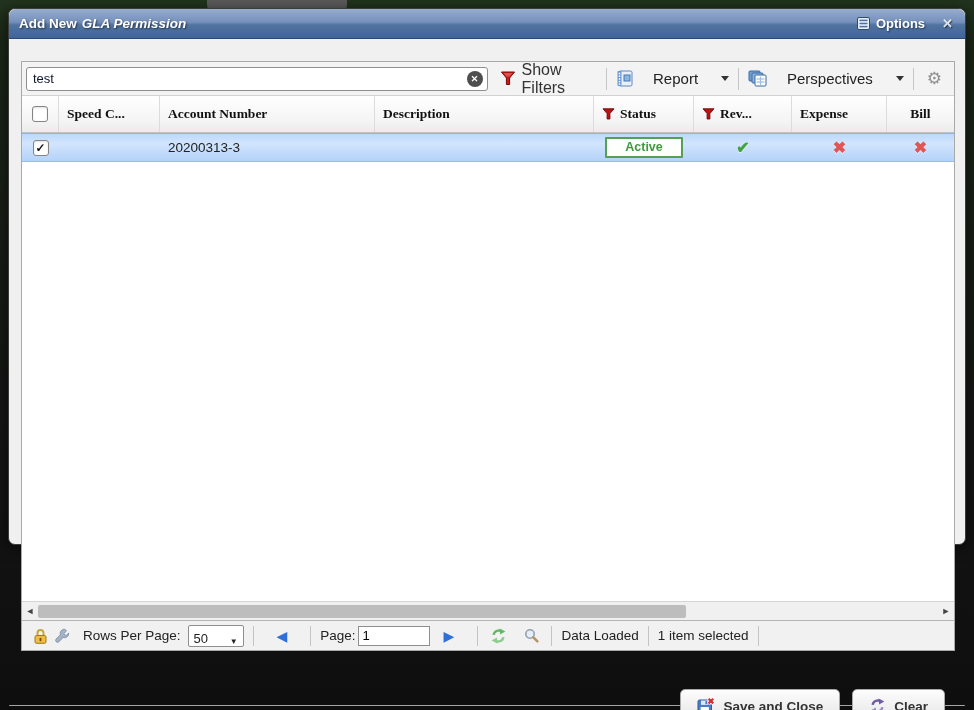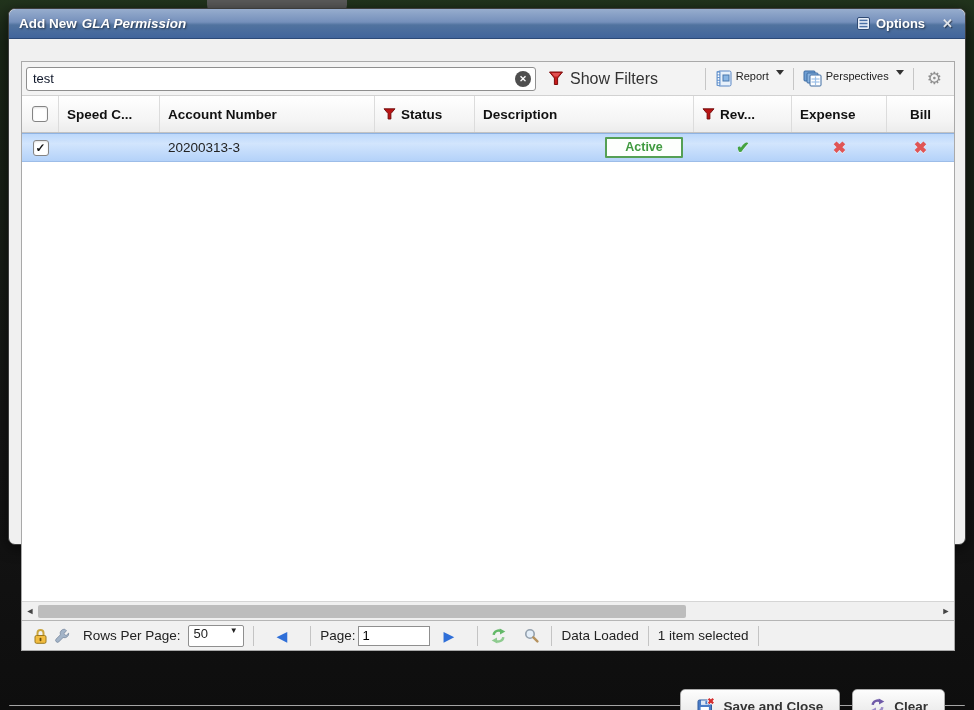--- a/index.html
+++ b/index.html
@@ -47,29 +47,29 @@
     outline:none; background:#fff;
   }
   .clear-circle {
     position:absolute; right:5px; top:4px; width:16px; height:16px; border-radius:50%;
     background:#4e4e4e; color:#fff; font-size:9px; font-weight:bold;
     display:flex; align-items:center; justify-content:center; cursor:pointer;
   }
   .show-filters { display:flex; align-items:center; gap:6px; margin-left:12px; color:#333; font-size:16px; cursor:pointer; }
   .tb-spacer { flex:1; }
   .tb-sep { width:1px; height:22px; background:#c6c6c6; margin:0 7px; }
-  .tb-btn { display:flex; gap:4px; color:#222; font-size:11px; cursor:pointer; padding:2px 2px; }
+  .tb-btn { display:flex; align-items:center; gap:20px; color:#222; font-size:15px; cursor:pointer; padding:2px 2px; }
   .caret { width:0; height:0; border-left:4px solid transparent; border-right:4px solid transparent; border-top:5px solid #333; margin-left:3px; }
   .gear { color:#8f8f8f; font-size:17px; line-height:1; cursor:pointer; margin:0 6px; }
 
   
   .thead {
     height:37px; flex:0 0 auto; display:flex; align-items:stretch;
     background:linear-gradient(180deg,#ffffff 0%,#f4f4f4 70%,#ececec 100%);
-    border-bottom:1px solid #c2c2c2; font-weight:bold; font-size:13.5px; color:#111;
+    border-bottom:1px solid #c2c2c2; font-weight:bold; font-size:13.5px; color:#111;font-family:Liberation Serif, serif;
   }
   .th { display:flex; align-items:center; padding-left:8px; border-right:1px solid #dcdcdc; gap:5px; }
   .td { display:flex; align-items:center; padding-left:8px; }
   .w-cb { width:37px; justify-content:center; padding-left:0; }
   .w-speed { width:101px; }
   .w-acct { width:215px; }
   .w-desc { width:219px; }
   .w-status { width:100px; }
   .w-rev { width:98px; }
   .w-exp { width:95px; }
@@ -105,21 +105,21 @@
 
   
   .pagerbar {
     height:30px; flex:0 0 auto; background:#f1f1f1; border-top:1px solid #b5b5b5;
     display:flex; align-items:center; padding:0 8px; font-size:13.5px; color:#222;
   }
   .pg-sep { width:1px; height:20px; background:#c4c4c4; margin:0 9px; }
   .icon-btn { display:flex; align-items:center; cursor:pointer; margin:0 3px; }
   .select-box {
     width:56px; height:22px; background:#fff; border:1px solid #8f8f8f; border-radius:2px;
-    display:flex; align-items:flex-start; justify-content:space-between; padding:0 5px; margin-left:5px; cursor:pointer;
+    display:flex; align-items:flex-end; justify-content:space-between; padding:0 5px; margin-left:5px; cursor:pointer;
   }
   .select-box .val { font-size:13px; }
   .select-box .sc { font-size:8px; color:#222; }
   .page-input {
     width:72px; height:20px; border:1px solid #8f8f8f; background:#fff; font-size:13px;
     padding:0 4px; font-family:"Liberation Sans",sans-serif; outline:none;
   }
   .pager-arrow { color:#2f6fd8; font-size:14px; cursor:pointer; margin:0 14px; }
   .pg-label { margin-right:2px; }
 
@@ -222,30 +222,30 @@
     <div class="thead">
       <div class="th w-cb">
         <span class="checkbox"></span>
       </div>
       <div class="th w-speed">
         <span>Speed C...</span>
       </div>
       <div class="th w-acct">
         <span>Account Number</span>
       </div>
+      <div class="th w-desc">
+        <span>Description</span>
+      </div>
       <div class="th w-status">
         <span>
           <svg width="13" height="12" viewBox="0 0 13 12">
             <polygon points="1,0.8 12,0.8 7.9,5.6 7.9,11 5.1,11 5.1,5.6" fill="#b91414" stroke="#6e0808" stroke-width="0.9"></polygon>
           </svg>
         </span>
         <span>Status</span>
-      </div>
-      <div class="th w-desc">
-        <span>Description</span>
       </div>
       <div class="th w-rev">
         <span>
           <svg width="13" height="12" viewBox="0 0 13 12">
             <polygon points="1,0.8 12,0.8 7.9,5.6 7.9,11 5.1,11 5.1,5.6" fill="#b91414" stroke="#6e0808" stroke-width="0.9"></polygon>
           </svg>
         </span>
         <span>Rev...</span>
       </div>
       <div class="th w-exp">

